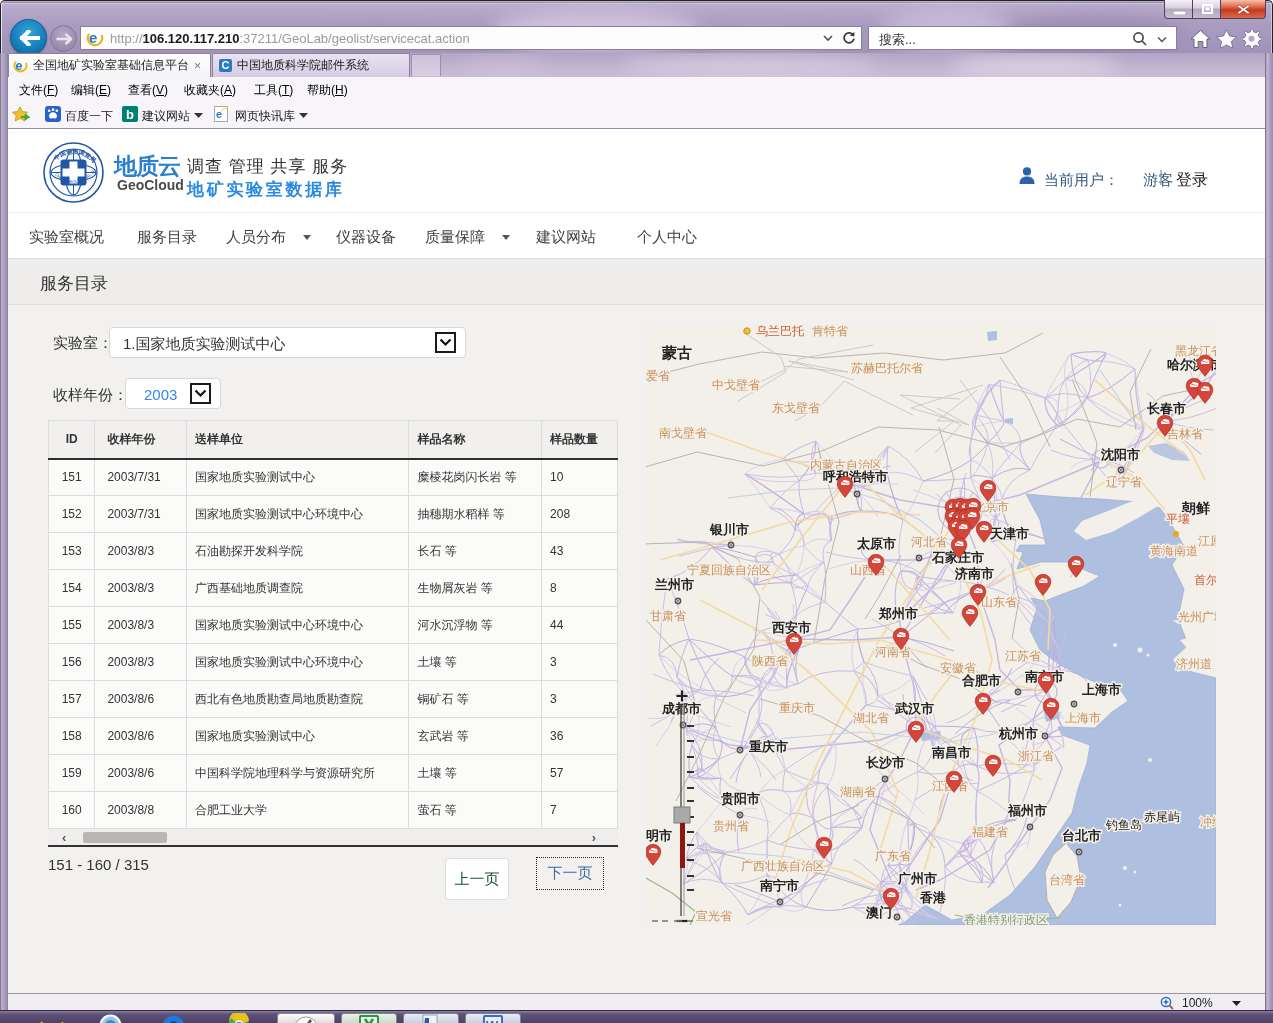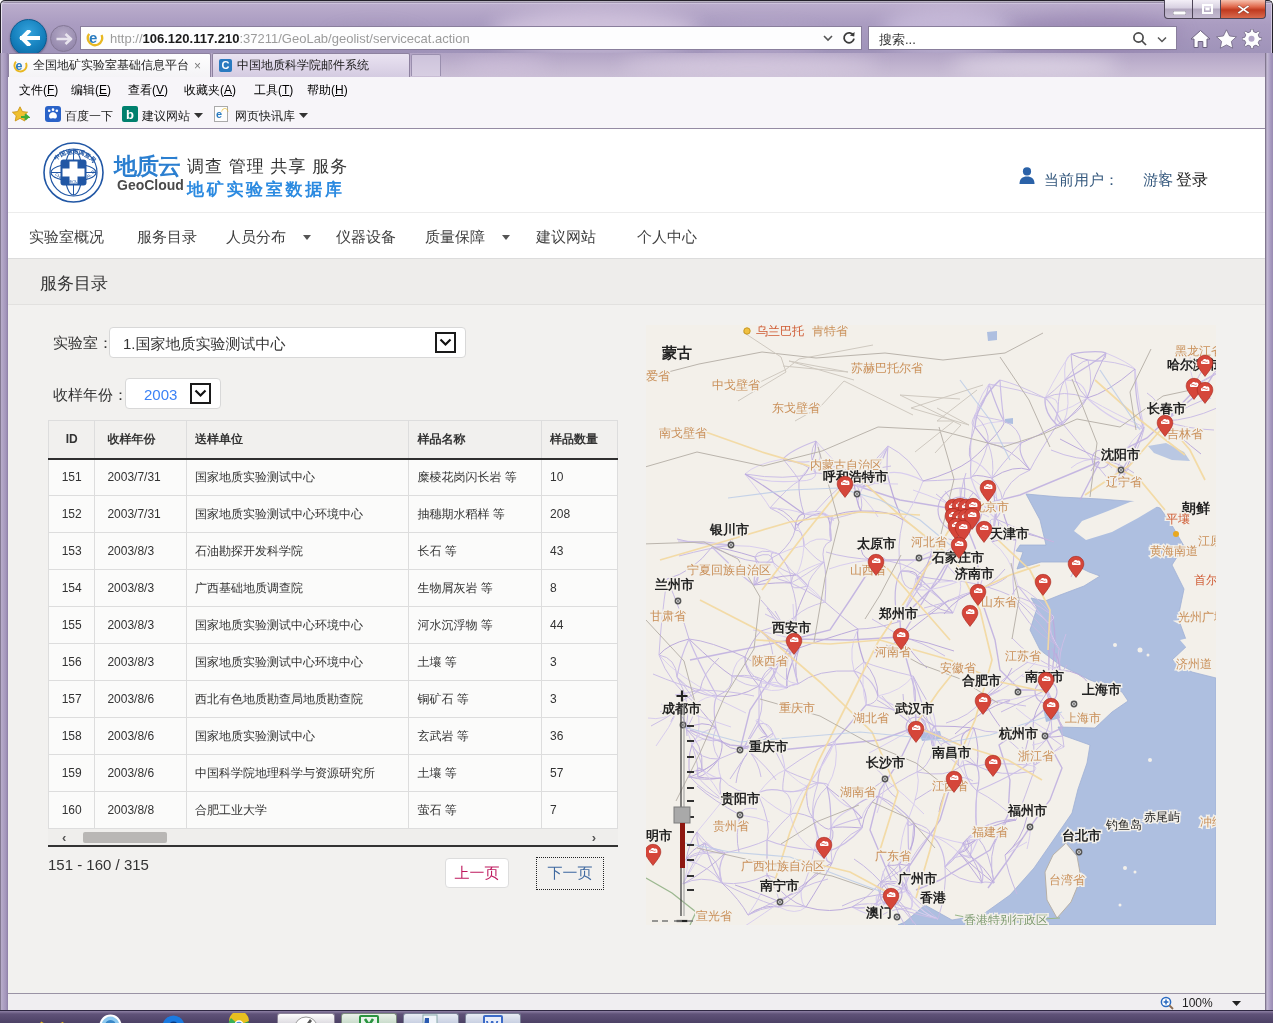--- a/index.html
+++ b/index.html
@@ -367,21 +367,21 @@
 </tbody>
     </table>
 </div>
 <div class="abs" id="hsb">
   <span class="ar" style="left:14px">‹</span>
   <div class="thumb"></div>
   <span class="ar" style="right:22px">›</span>
 </div>
 <div class="abs" id="tblbot"></div>
 <div class="abs" style="left:48px;top:856px;font-size:15px;color:#333">151 - 160 / 315</div>
-<div class="btn abs" style="left:445px;top:858px;width:64px;height:30px;background:#fff;border:1px solid #ddd;border-radius:4px;color:#be185d">上一页</div>
+<div class="btn abs" style="left:445px;top:858px;width:64px;height:42px;background:#fff;border:1px solid #ddd;border-radius:4px;color:#14532d">上一页</div>
 <div class="btn abs" style="left:536px;top:857px;width:68px;height:33px;border:1px dotted #222;color:#3f69a0">下一页</div>
 
 <div class="abs" id="map"><svg width="570" height="600" viewBox="0 0 570 600" font-family="Liberation Sans, sans-serif">
 <rect width="570" height="600" fill="#f3f0ea"></rect>
 <polygon points="380,169 414,172 454,174 494,177 514,183 524,197 538,221 526,240 538,264 532,293 542,320 526,335 546,347 570,353 570,600 252,600 259,597 279,580 306,595 336,590 364,570 388,543 406,517 426,488 432,464 441,438 444,420 416,410 412,402 449,403 466,387 482,376 476,367 444,355 414,340 394,325 384,305 391,283 385,273 399,276 414,270 438,261 454,251 443,247 423,237 395,237 371,244 377,227 370,226 374,220 400,220 394,195" fill="#aebfe0" stroke="#9fb0d4" stroke-width="0.8"></polygon>
 <polygon points="502,173 512,181 492,193 466,207 440,215 428,206 436,196 462,186 484,177" fill="#f3f0ea"></polygon>
 <polygon points="502,121 520,118 538,127 544,136 526,135 508,128" fill="#aebfe0" opacity="0.85"></polygon>
 <polygon points="534,315 559,309 570,315 570,327 546,329" fill="#f3f0ea"></polygon>
 <polygon points="407,530 420,518 431,531 435,553 425,577 411,593 401,575 399,547" fill="#f3f0ea" stroke="#b6b0a8" stroke-width="1"></polygon>
 <polygon points="397,383 412,381 414,393 400,397" fill="#aebfe0"></polygon>

